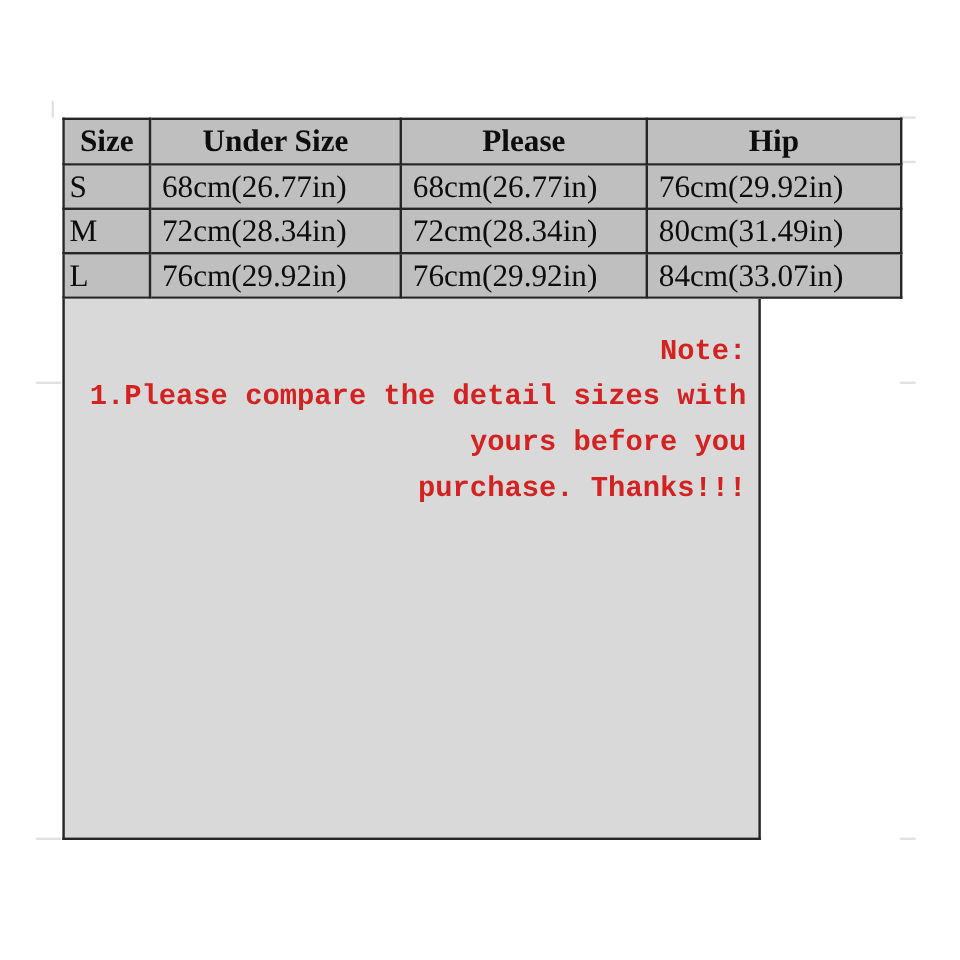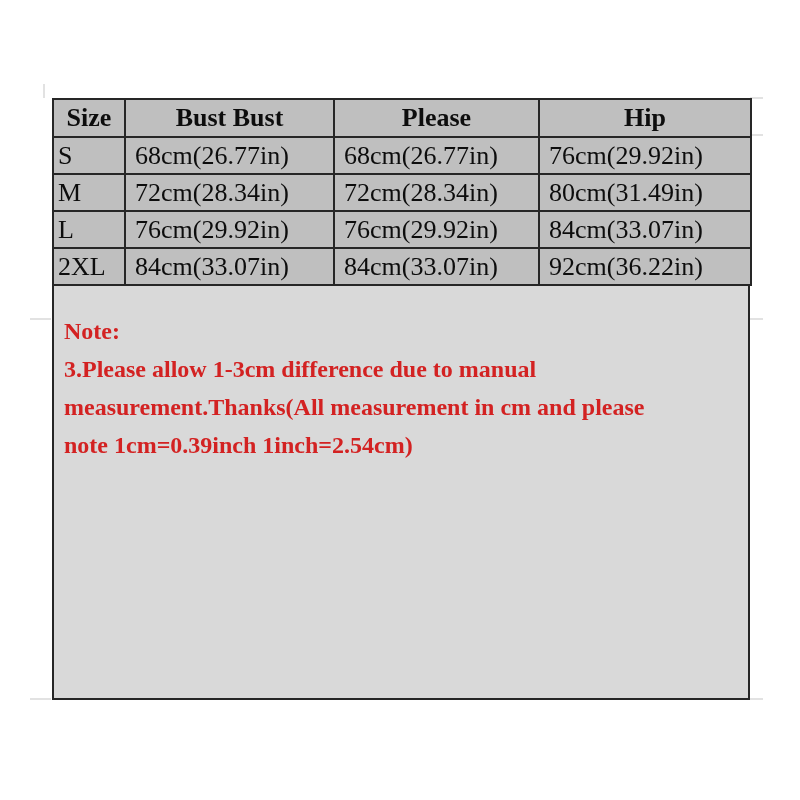--- a/index.html
+++ b/index.html
@@ -16,21 +16,21 @@
   body{font-family:"Liberation Serif","DejaVu Serif",serif;}
   .screen{
     position:relative;
     width:800px;height:800px;
     background:var(--page-bg);
     overflow:hidden;
   }
   .content{
     position:absolute;
     left:52px;top:98px;
-    width:698px;height:602px;
+    width:582px;height:602px;
     display:flex;flex-direction:column;
   }
   table.size-chart{
     width:100%;
     border-collapse:collapse;
     table-layout:fixed;
     flex:none;
   }
   table.size-chart th,
   table.size-chart td{
@@ -55,25 +55,26 @@
   }
   table.size-chart td.size-col{
     padding-left:4px;
   }
   .note-box{
     flex:1;
     background:var(--note-bg);
     border:2px solid var(--border);
     border-top:none;
     padding:26px 10px 0 10px;
-    text-align:left;
+    text-align:right;
     color:var(--note-text);
     font-weight:bold;
     font-size:24px;
     line-height:38px;
+    font-family:Liberation Mono, monospace;
   }
   .note-item{white-space:pre-line;}
   .artifact{position:absolute;background:var(--artifact);}
   .artifact.h{height:2px;}
   .artifact.v{width:2px;}
 </style>
 </head>
 <body>
 
 <div class="screen">
@@ -91,21 +92,21 @@
     <table class="size-chart">
       <colgroup>
         <col style="width:72px">
         <col style="width:209px">
         <col style="width:205px">
         <col style="width:212px">
       </colgroup>
       <thead>
         <tr>
           <th>Size</th>
-          <th>Bust Bust</th>
+          <th>Under Size</th>
           <th>Please</th>
           <th>Hip</th>
         </tr>
       </thead>
       <tbody>
         <tr>
           <td class="size-col">S</td>
           <td>68cm(26.77in)</td>
           <td>68cm(26.77in)</td>
           <td>76cm(29.92in)</td>
@@ -115,30 +116,23 @@
           <td>72cm(28.34in)</td>
           <td>72cm(28.34in)</td>
           <td>80cm(31.49in)</td>
         </tr>
         <tr>
           <td class="size-col">L</td>
           <td>76cm(29.92in)</td>
           <td>76cm(29.92in)</td>
           <td>84cm(33.07in)</td>
         </tr>
-        <tr>
-          <td class="size-col">2XL</td>
-          <td>84cm(33.07in)</td>
-          <td>84cm(33.07in)</td>
-          <td>92cm(36.22in)</td>
-        </tr>
       </tbody>
     </table>
 
     <div class="note-box">
       <div class="note-title">Note:</div>
-      <div class="note-item">3.Please allow 1-3cm difference due to manual
-measurement.Thanks(All measurement in cm and please
-note 1cm=0.39inch 1inch=2.54cm)</div>
+      <div class="note-item">1.Please compare the detail sizes with yours before you
+purchase. Thanks!!!</div>
     </div>
 
   </div>
 </div>
 
 </body></html>

